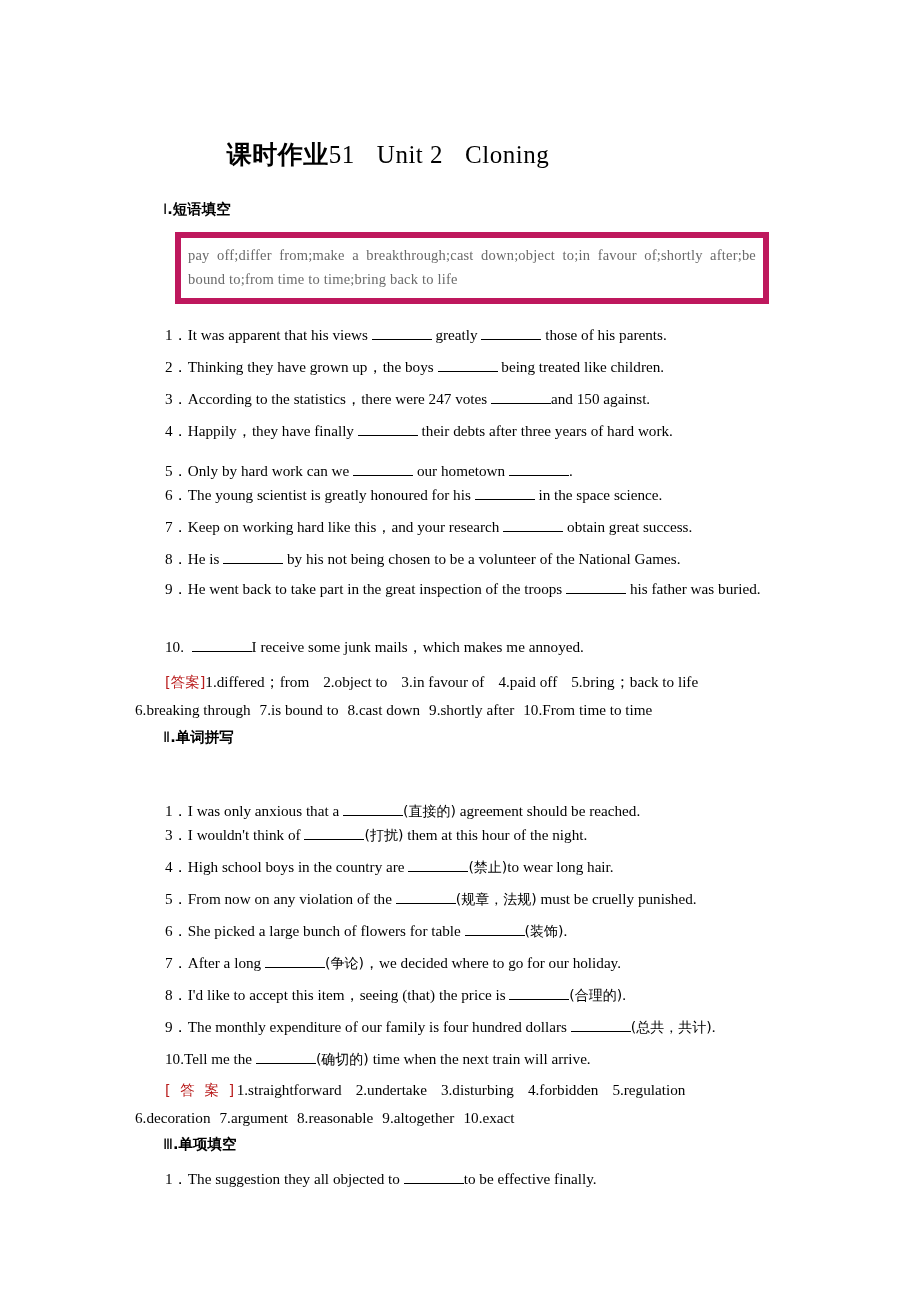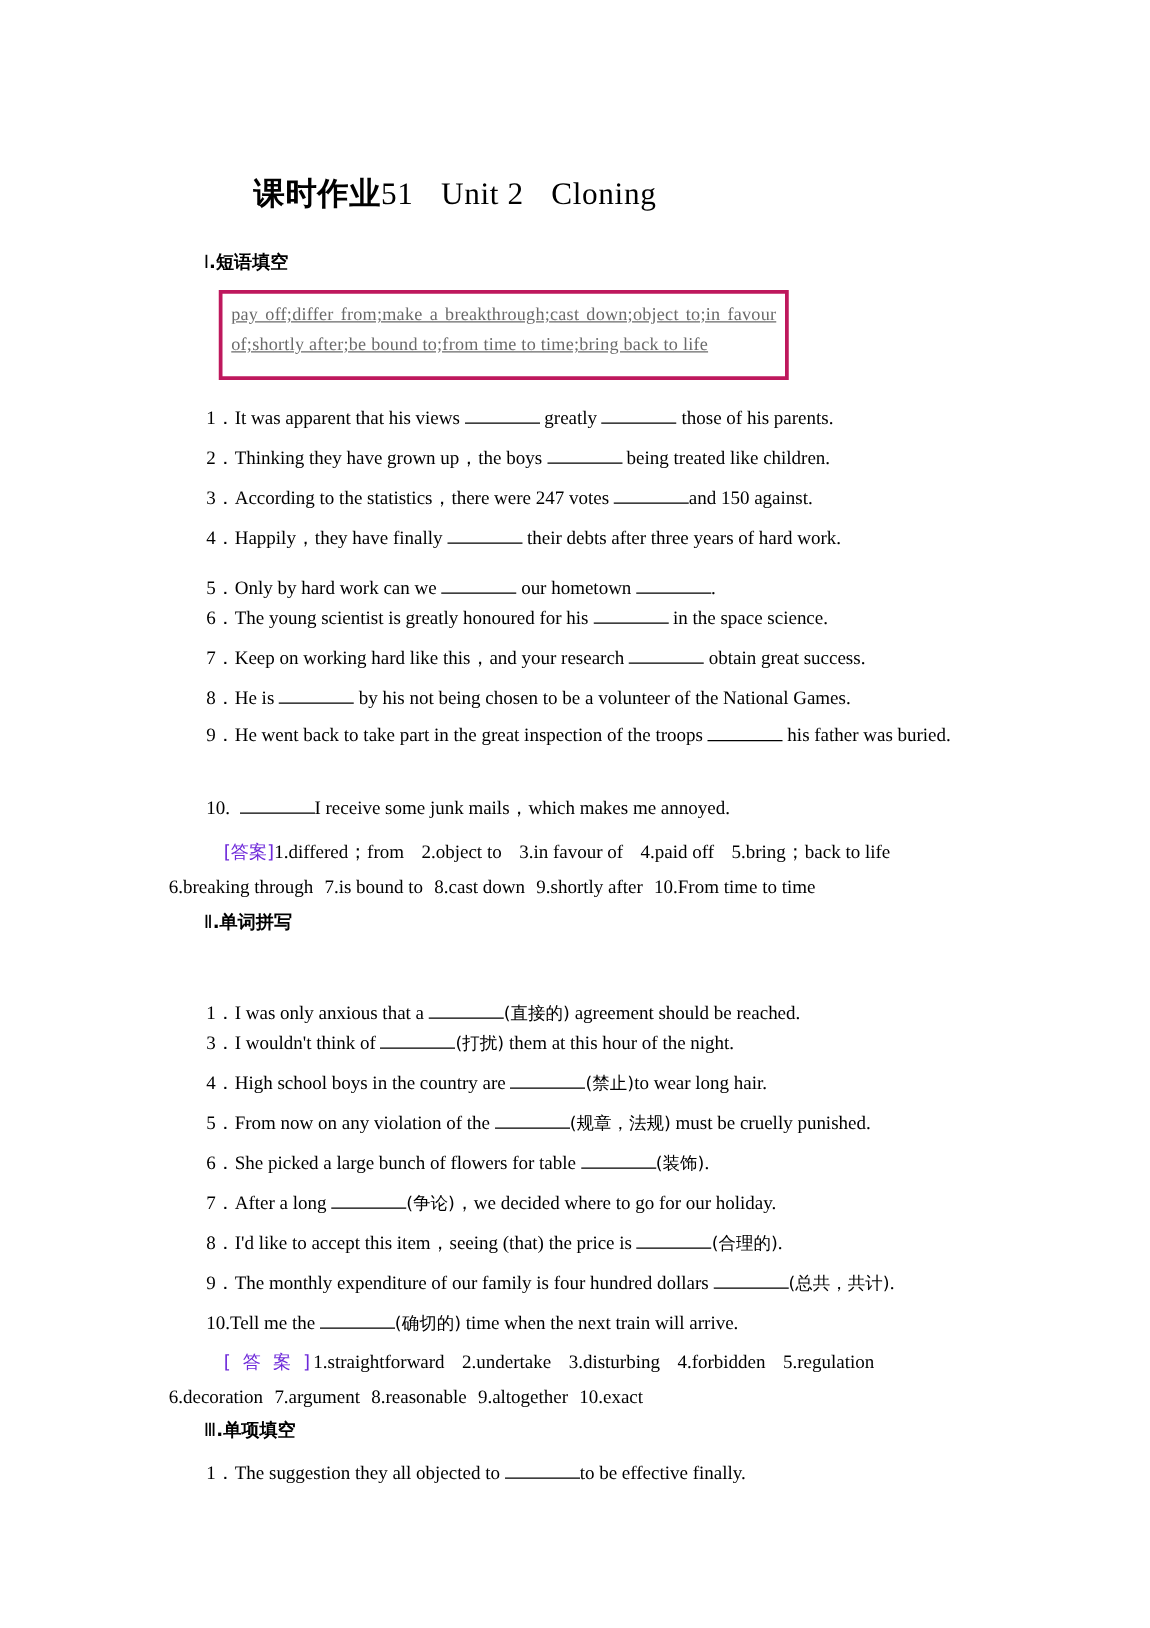--- a/index.html
+++ b/index.html
@@ -25,20 +25,21 @@
   
   .doc-title {
     position: absolute;
     left: 0;
     top: 138px;
     width: 728px;
     text-align: center;
     font-size: 25px;
     letter-spacing: 0.5px;
     white-space: nowrap;
+    padding-left: 24px;
   }
   .doc-title .cn {
     font-family: "DejaVu Sans", "Liberation Sans", sans-serif;
     font-weight: bold;
     font-size: 25px;
   }
   .doc-title .num {
     font-family: "Liberation Serif", serif;
     font-size: 25px;
   }
@@ -63,33 +64,32 @@
   .sec-head .roman {
     font-family: "Liberation Serif", serif;
     font-weight: normal;
   }
 
   
   .wordbank {
     position: absolute;
     left: 175px;
     top: 232px;
-    width: 456px;
+    width: 594px;
     height: 72px;
-    border: 3px solid #be185d;
+    border: 6px solid #be185d;
     box-sizing: border-box;
     padding: 5px 7px 0 7px;
     font-family: "Liberation Serif", serif;
     font-size: 14.5px;
     line-height: 24px;
     color: #6a6a6a;
     letter-spacing: 0.2px;
     text-align: justify;
     overflow: hidden;
-    text-decoration: underline;
   }
 
   
   .qline {
     position: absolute;
     left: 135px;
     width: 655px;
     font-size: 15.2px;
     line-height: 20px;
     white-space: nowrap;
@@ -117,25 +117,24 @@
 
   
   .ansblock {
     position: absolute;
     left: 135px;
     width: 655px;
     font-size: 15.2px;
     line-height: 28px;
   }
   .ans-tag {
-    color: #6d28d9;
+    color: #b91c1c;
     font-family: "DejaVu Sans", "Liberation Sans", sans-serif;
     font-size: 14.5px;
     font-weight: normal;
-    margin-left: 14px;
   }
   .ans-tag.spaced {
     letter-spacing: 2.5px;
     text-align: right;
   }
   .ans-indent { display: inline-block; width: 30px; }
   .ans-gap { display: inline-block; width: 14px; }
   .ans-gap-sm { display: inline-block; width: 9px; }
 </style>
 </head>

